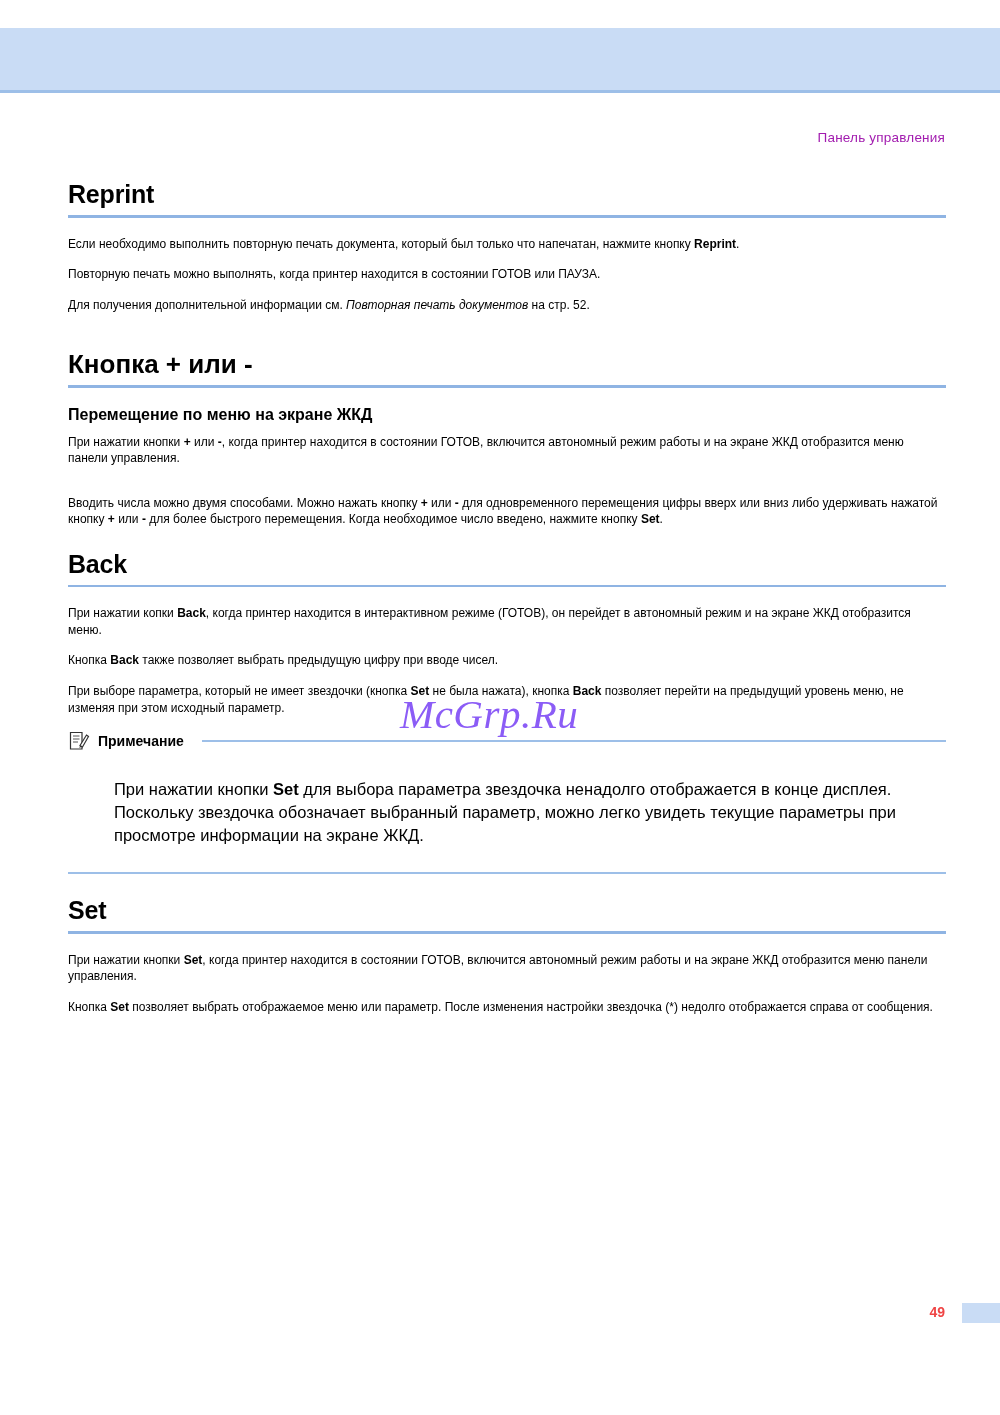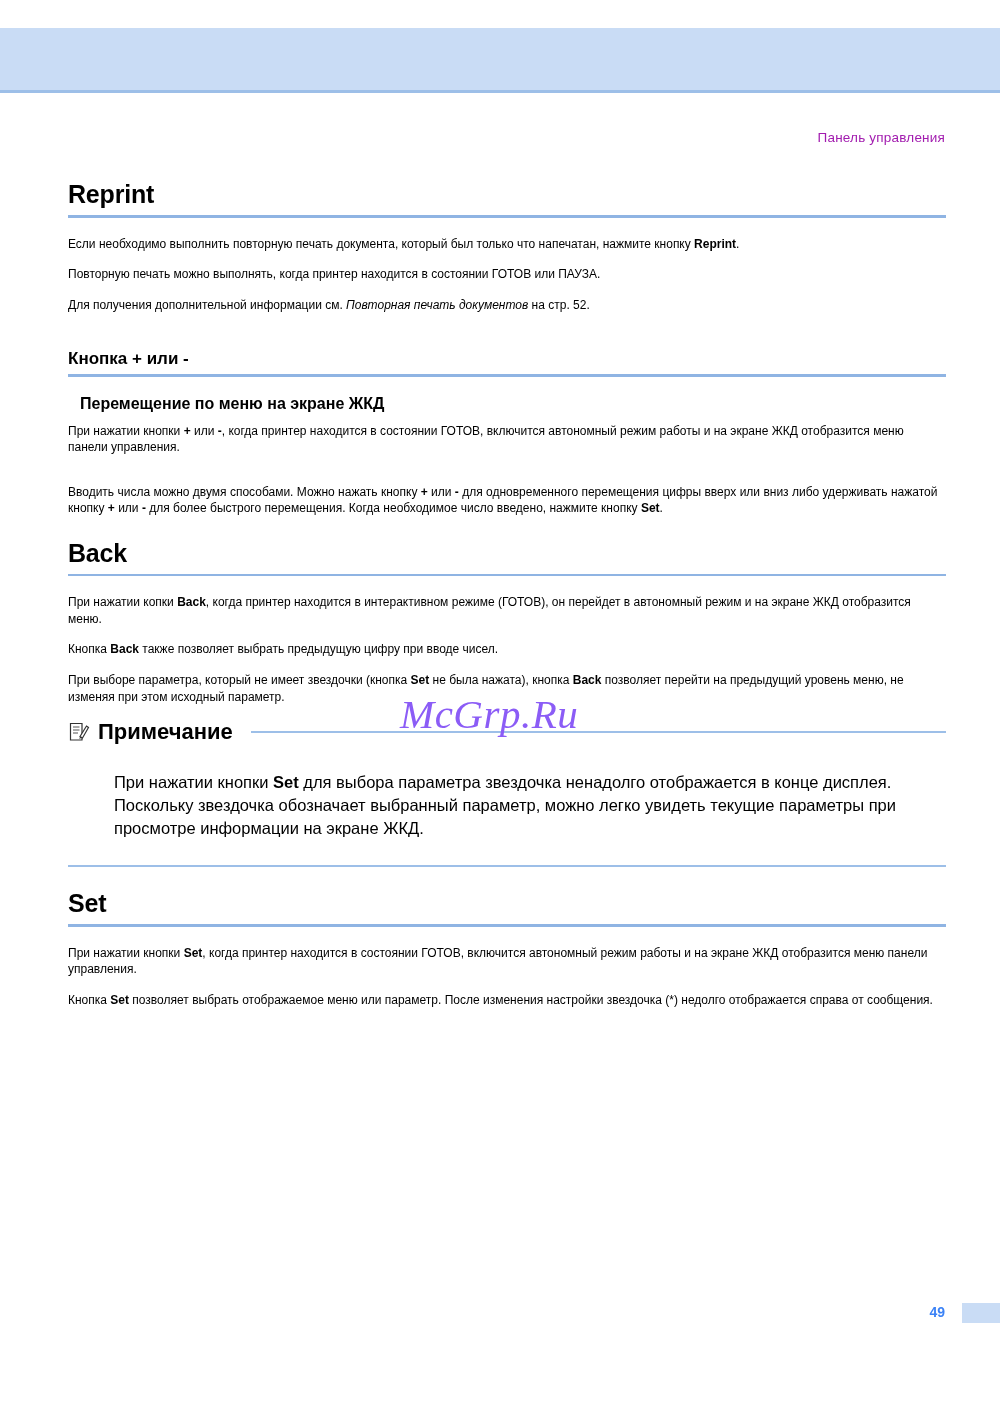--- a/index.html
+++ b/index.html
@@ -53,29 +53,29 @@
   }
 
   h1.sec {
     font-size: 25px;
     font-weight: bold;
     margin: 0;
     padding: 0 0 6px 0;
     letter-spacing: -0.2px;
   }
   h2.sub {
-    font-size: 17px;
+    font-size: 26px;
     font-weight: bold;
     margin: 0;
     padding: 0 0 5px 0;
   }
   h3.subsub {
     font-size: 16px;
     font-weight: bold;
-    margin: 0 0 10px 12px;
+    margin: 0 0 10px 0;
     padding: 0;
   }
   .rule {
     height: 2.5px;
     background: #8fb4e3;
     width: 100%;
     margin: 0 0 18px 0;
   }
   p {
     font-size: 12px;
@@ -100,21 +100,21 @@
     margin-bottom: 2px;
   }
   .note-icon {
     width: 22px;
     height: 22px;
     display: inline-block;
     position: relative;
     flex: 0 0 auto;
   }
   .note-title {
-    font-size: 22px;
+    font-size: 14px;
     font-weight: bold;
     white-space: nowrap;
   }
   .note-head-rule {
     flex: 1 1 auto;
     height: 2px;
     background: #9dbfe8;
     margin-left: 10px;
   }
   .note-body {
@@ -146,21 +146,21 @@
     text-align: right;
   }
 
   
   .page-number {
     position: absolute;
     right: 55px;
     bottom: 95px;
     font-size: 14px;
     font-weight: bold;
-    color: #3b82f6;
+    color: #ef4444;
   }
   .footer-tab {
     position: absolute;
     right: 0;
     bottom: 92px;
     width: 38px;
     height: 20px;
     background: #c9dcf5;
   }
 </style>

